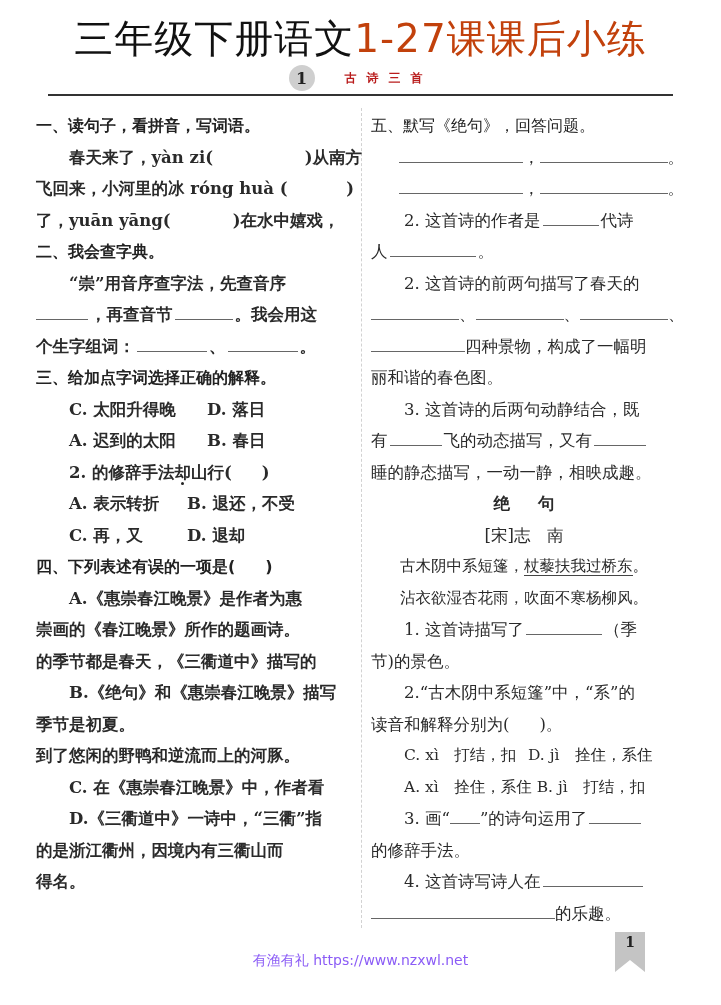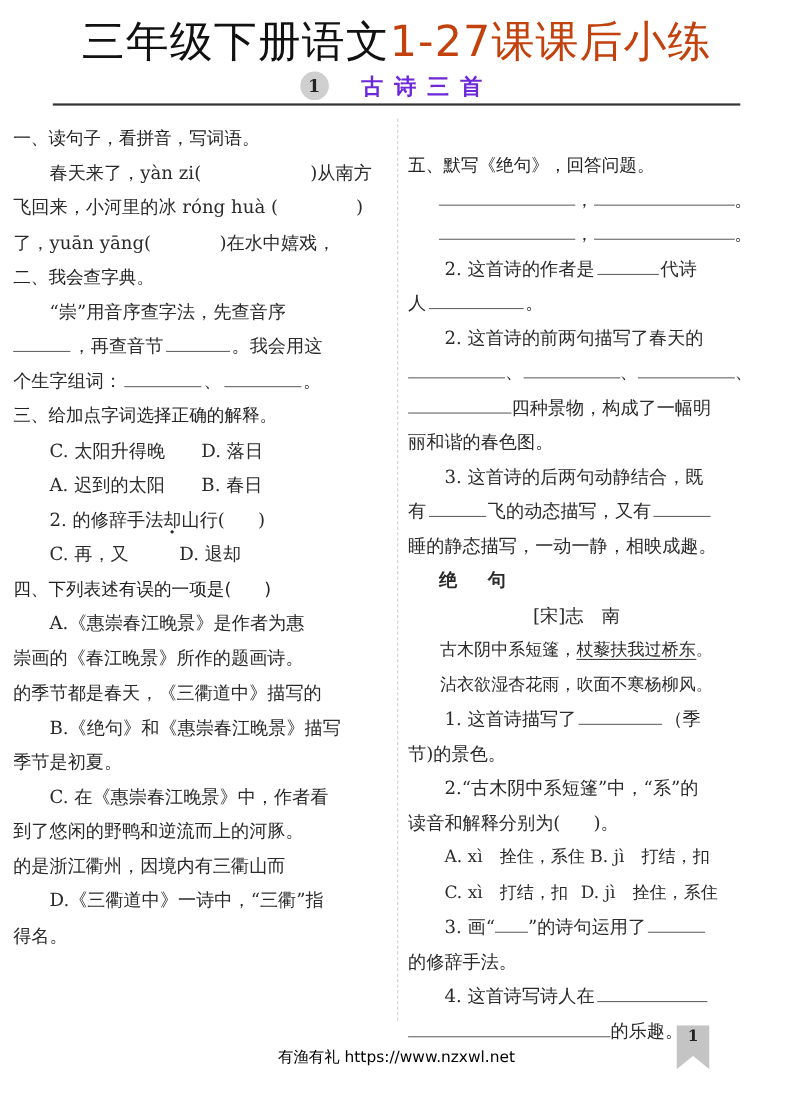--- a/index.html
+++ b/index.html
@@ -10,49 +10,49 @@
            font-family: "DejaVu Sans", "Liberation Sans", sans-serif;
            font-size: 39px; line-height: 50px; letter-spacing: 1px; white-space: nowrap; }
   .title .black { color: #111111; }
   .title .red { color: #c2410c; }
 
   .chapter { position: absolute; left: 0; top: 64px; width: 721px; height: 28px;
              display: flex; justify-content: center; align-items: center; gap: 30px; }
   .badge { width: 26px; height: 26px; border-radius: 50%; background: #cfcfcf;
            display: flex; align-items: center; justify-content: center;
            font-size: 16px; font-weight: bold; color: #222; }
-  .chapter-title { font-size: 20px; font-weight: bold; letter-spacing: 10px; color: #6d28d9; }
+  .chapter-title { font-size: 12px; font-weight: bold; letter-spacing: 10px; color: #b91c1c; }
 
   .rule { position: absolute; left: 48px; top: 94px; width: 625px; height: 0;
           border-top: 2px solid #333; }
 
   .col { position: absolute; top: 110px; font-size: 16.5px; }
-  .col-left { left: 12px; width: 326px; }
-  .col-right { left: 371px; width: 306px; margin-top: 24px; }
+  .col-left { left: 36px; width: 326px; font-weight: bold; }
+  .col-right { left: 371px; width: 306px; }
 
   .divider { position: absolute; left: 361px; top: 108px; height: 820px; width: 0;
              border-left: 1px dashed #d2d2d2; }
 
   .line { height: 31.5px; line-height: 31.5px; white-space: nowrap; }
   .h { font-family: "DejaVu Sans", "Liberation Sans", sans-serif; font-size: 16px; color: #222; }
   .in1 { padding-left: 33px; }
   .just { display: flex; justify-content: space-between; }
 
   .blank { display: inline-block; border-bottom: 1px solid #666; height: 18px;
            vertical-align: baseline; margin: 0 2px; }
   .dot-under { position: relative; }
   .dot-under::after { content: ""; position: absolute; left: 50%; bottom: -3px;
                       width: 3px; height: 3px; margin-left: -1.5px; background: #222; border-radius: 50%; }
   .underlined { border-bottom: 1px solid #444; }
-  .poem-title { font-weight: bold; letter-spacing: 28px; padding-left: 28px; }
+  .poem-title { text-align: center; font-weight: bold; letter-spacing: 28px; padding-left: 28px; }
   .poem-author { text-align: center; }
   .poem-line { text-align: center; font-size: 15.5px; }
 
   .footer { position: absolute; left: 0; top: 952px; width: 721px; text-align: center;
-            font-family: "DejaVu Sans", "Liberation Sans", sans-serif; font-size: 14px; color: #000000; }
+            font-family: "DejaVu Sans", "Liberation Sans", sans-serif; font-size: 14px; color: #8b5cf6; }
   .page-tag { position: absolute; left: 615px; top: 932px; width: 30px; height: 40px; }
   .page-tag-num { position: absolute; left: 0; top: 2px; width: 30px; text-align: center;
                   font-size: 14px; font-weight: bold; color: #222; }
 </style>
 </head>
 <body>
 
 <div class="title">
   <span class="black">三年级下册语文</span><span class="red">1-27课课后小练</span>
 </div>
@@ -95,35 +95,38 @@
   <div class="line in1">
     <span style="display:inline-block;width:138px">C. 太阳升得晚</span><span>D. 落日</span>
   </div>
   <div class="line in1">
     <span style="display:inline-block;width:138px">A. 迟到的太阳</span><span>B. 春日</span>
   </div>
   <div class="line in1">
     <span>2. </span><span>的修辞手法</span><span class="dot-under">却</span><span>山行(</span><span style="display:inline-block;width:30px"></span><span>)</span>
   </div>
   <div class="line in1">
+    <span style="display:inline-block;width:118px">A. 表示转折</span><span>B. 退还，不受</span>
+  </div>
+  <div class="line in1">
     <span style="display:inline-block;width:118px">C. 再，又</span><span>D. 退却</span>
   </div>
 
   <div class="line h">
     <span>四、下列表述有误的一项是(</span><span style="display:inline-block;width:30px"></span><span>)</span>
   </div>
   <div class="line in1">A.《惠崇春江晚景》是作者为惠</div>
   <div class="line">崇画的《春江晚景》所作的题画诗。</div>
   <div class="line">的季节都是春天，《三衢道中》描写的</div>
   <div class="line in1">B.《绝句》和《惠崇春江晚景》描写</div>
   <div class="line">季节是初夏。</div>
+  <div class="line">到了悠闲的野鸭和逆流而上的河豚。</div>
   <div class="line in1">C. 在《惠崇春江晚景》中，作者看</div>
-  <div class="line">到了悠闲的野鸭和逆流而上的河豚。</div>
+  <div class="line in1">D.《三衢道中》一诗中，“三衢”指</div>
   <div class="line">的是浙江衢州，因境内有三衢山而</div>
-  <div class="line in1">D.《三衢道中》一诗中，“三衢”指</div>
   <div class="line">得名。</div>
 </div>
 
 <div class="col col-right">
 
   <div class="line h">五、默写《绝句》，回答问题。</div>
   <div class="line" style="padding-left:28px">
     <span class="blank" style="width:124px;margin:0"></span><span>，</span><span class="blank" style="width:128px;margin:0"></span><span>。</span>
   </div>
   <div class="line" style="padding-left:28px">
@@ -156,24 +159,24 @@
   </div>
   <div class="line poem-line">沾衣欲湿杏花雨，吹面不寒杨柳风。</div>
   <div class="line in1">
     <span>1. 这首诗描写了</span><span class="blank" style="width:76px"></span><span>（季</span>
   </div>
   <div class="line">节)的景色。</div>
   <div class="line in1">2.“古木阴中系短篷”中，“系”的</div>
   <div class="line">
     <span>读音和解释分别为(</span><span style="display:inline-block;width:30px"></span><span>)。</span>
   </div>
-  <div class="line in1" style="font-size:15.5px">A. xì　拴住，系住 B. jì　打结，扣</div>
   <div class="line in1" style="font-size:15.5px">
     <span style="display:inline-block;width:124px">C. xì　打结，扣</span><span>D. jì　拴住，系住</span>
   </div>
+  <div class="line in1" style="font-size:15.5px">A. xì　拴住，系住 B. jì　打结，扣</div>
   <div class="line in1">
     <span>3. 画“</span><span class="blank" style="width:30px;margin:0"></span><span>”的诗句运用了</span><span class="blank" style="width:52px"></span>
   </div>
   <div class="line">的修辞手法。</div>
   <div class="line in1">
     <span>4. 这首诗写诗人在</span><span class="blank" style="width:100px"></span>
   </div>
   <div class="line">
     <span class="blank" style="width:184px;margin:0"></span><span>的乐趣。</span>
   </div>

